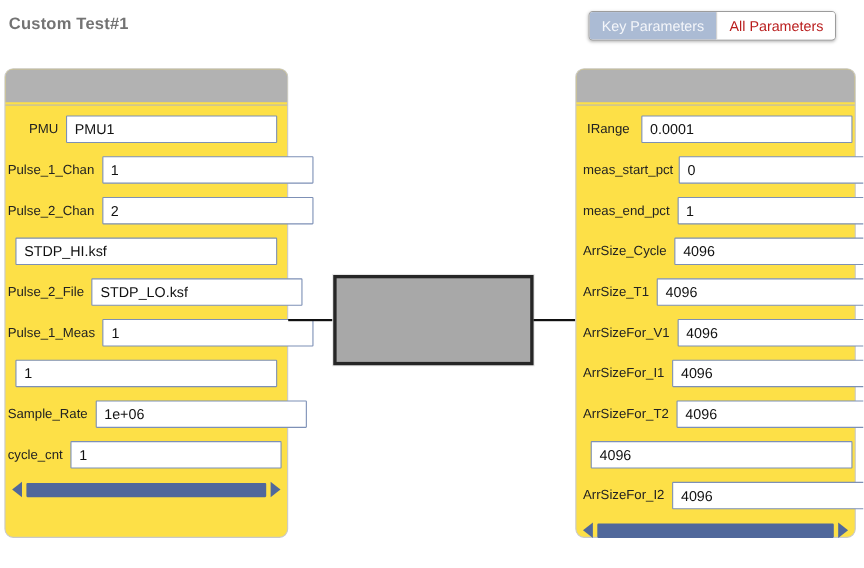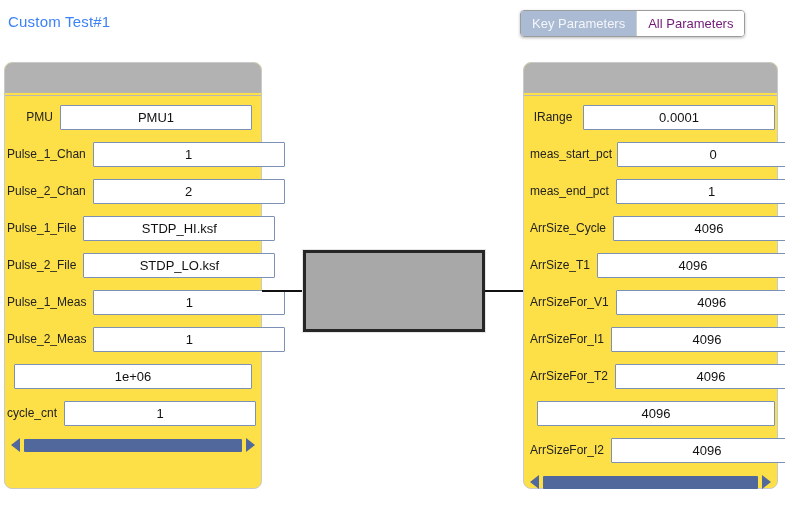--- a/index.html
+++ b/index.html
@@ -1,46 +1,46 @@
 <!DOCTYPE html>
 <html><head>
 <meta charset="utf-8">
 <style>
   * { margin:0; padding:0; box-sizing:border-box; }
   html,body { width:785px; height:516px; background:#ffffff;
     font-family:"Liberation Sans","DejaVu Sans",sans-serif; }
   #stage { position:relative; width:785px; height:516px; background:#fff; overflow:hidden; }
 
   
-  .page-title { position:absolute; left:8px; top:13px; font-size:15px; font-weight:normal; color:#3b82f6; letter-spacing:0.2px; }
+  .page-title { position:absolute; left:8px; top:13px; font-size:15px; font-weight:bold; color:#737373; letter-spacing:0.2px; }
 
   
-  .toggle-group { position:absolute; left:520px; top:10px; display:inline-flex;
+  .toggle-group { position:absolute; left:535px; top:10px; display:inline-flex;
     border:1px solid #9c9c9c; border-radius:4px; overflow:hidden;
     box-shadow:0 1px 3px rgba(0,0,0,0.28); height:27px; }
   .toggle-btn { font-size:13px; padding:0 11px; line-height:25px; cursor:default; white-space:nowrap; }
   .toggle-btn.active { background:#abbbd4; color:#f4f6fa; }
-  .toggle-btn.inactive { background:#ffffff; color:#701a75; border-left:1px solid #cfcfcf; }
+  .toggle-btn.inactive { background:#ffffff; color:#b91c1c; border-left:1px solid #cfcfcf; }
 
   
   .panel { position:absolute; top:62px; background:#fde047; border:1px solid #c9c9c9; border-radius:8px; }
   .panel-left  { left:4px;   width:258px; height:427px; }
   .panel-right { left:523px; width:255px; height:427px; }
   .panel-header { height:30px; background:#b2b2b2; border-radius:7px 7px 0 0; }
   .panel-sep { height:1px; background:#b7b7b7; margin-top:2px; }
   .fields { margin-top:9px; }
   .row { display:flex; align-items:center; margin-bottom:12px; }
   .panel-left  .row { padding:0 9px 0 2px; }
   .panel-right .row { padding:0 2px 0 6px; }
   .flabel { font-size:12px; color:#222; text-align:right; line-height:25px; white-space:nowrap; }
   .panel-left  .flabel { width:83px; }
   .panel-right .flabel { width:80px;text-align:center; }
   .finput { flex:1; margin-left:7px; height:25px; border:1px solid #7d90b6; border-radius:1px;
     font-size:13px; color:#111; padding:0 7px; background:#fff;
-    font-family:"Liberation Sans","DejaVu Sans",sans-serif; outline:none;text-align:center; }
+    font-family:"Liberation Sans","DejaVu Sans",sans-serif; outline:none; }
 
   
   .hscroll { display:flex; align-items:center; margin:5px 6px 0 6px; height:14px; }
   .arrow { width:0; height:0; border-top:7px solid transparent; border-bottom:7px solid transparent; cursor:pointer; }
   .arrow-left  { border-right:9px solid #50689b; }
   .arrow-right { border-left:9px solid #50689b; }
   .thumb { flex:1; height:13px; background:#50689b; margin:0 4px; border-radius:1px; cursor:pointer; }
 
   
   .wire { position:absolute; height:2px; background:#111; top:290px; }
@@ -71,36 +71,35 @@
       </div>
       <div class="row">
         <label class="flabel">Pulse_1_Chan</label>
         <input class="finput" value="1" style="">
       </div>
       <div class="row">
         <label class="flabel">Pulse_2_Chan</label>
         <input class="finput" value="2" style="">
       </div>
       <div class="row">
-        <label class="flabel">Pulse_1_File</label>
         <input class="finput" value="STDP_HI.ksf" style="">
       </div>
       <div class="row">
         <label class="flabel">Pulse_2_File</label>
         <input class="finput" value="STDP_LO.ksf" style="">
       </div>
       <div class="row">
         <label class="flabel">Pulse_1_Meas</label>
         <input class="finput" value="1" style="">
       </div>
       <div class="row">
-        <label class="flabel">Pulse_2_Meas</label>
         <input class="finput" value="1" style="">
       </div>
       <div class="row">
+        <label class="flabel">Sample_Rate</label>
         <input class="finput" value="1e+06" style="">
       </div>
       <div class="row">
         <label class="flabel">cycle_cnt</label>
         <input class="finput" value="1" style="">
       </div>
     </div>
     <div class="hscroll">
       <div class="arrow arrow-left"></div>
       <div class="thumb"></div>

